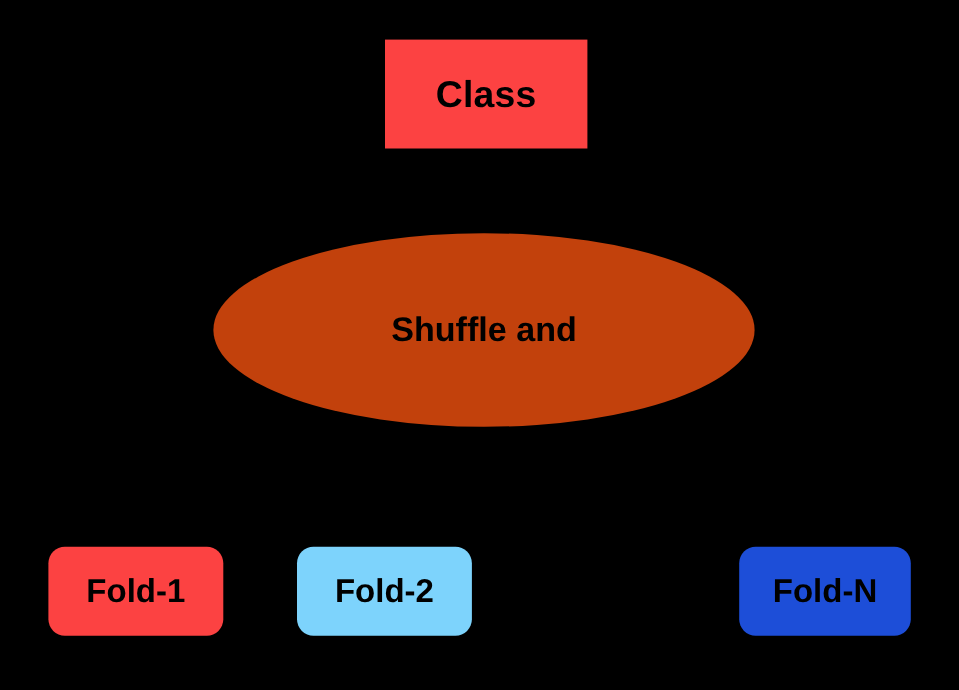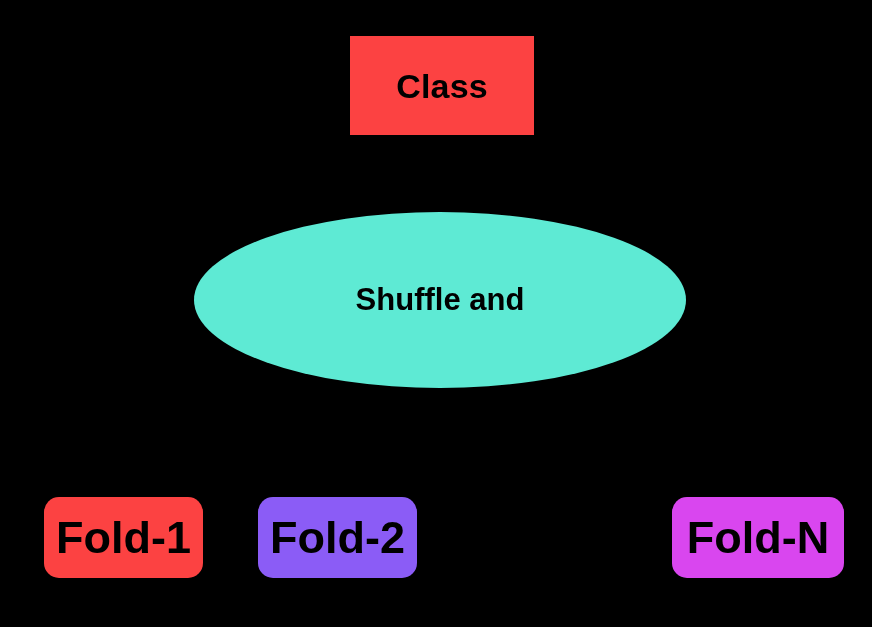--- a/index.html
+++ b/index.html
@@ -63,21 +63,21 @@
     display: flex;
     align-items: center;
     justify-content: center;
     background: #fc4242;
     border-radius: 15px;
     box-sizing: border-box;
   }
   .node-round .node-label {
     color: #000000;
     font-weight: bold;
-    font-size: 45px;
+    font-size: 30px;
     line-height: 1;
     white-space: nowrap;
     text-align: right;
   }
 
   
   .connector-layer {
     position: absolute;
     left: 0;
     top: 0;
@@ -104,29 +104,29 @@
 
       <line x1="470" y1="388" x2="750" y2="486"></line>
       <polygon points="750,497 739,478 762,478"></polygon>
     </g>
   </svg>
 
   <div class="node-rect" id="class-box" style="left: 350px; top: 36px; width: 184px; height: 99px; background: rgb(252, 66, 66);">
     <span class="node-label">Class</span>
   </div>
 
-  <div class="node-ellipse" id="shuffle-ellipse" style="left: 194px; top: 212px; width: 492px; height: 176px; background: #5eead4;">
+  <div class="node-ellipse" id="shuffle-ellipse" style="left: 194px; top: 212px; width: 492px; height: 176px; background: #c2410c;">
     <span class="ellipse-line">Shuffle and</span>
   </div>
 
   <div class="node-round" id="fold-0" style="left: 44px; top: 497px; width: 159px; height: 81px; background: rgb(252, 66, 66);">
     <span class="node-label">Fold-1</span>
   </div>
 
-  <div class="node-round" id="fold-1" style="left: 258px; top: 497px; width: 159px; height: 81px; background: #8b5cf6;">
+  <div class="node-round" id="fold-1" style="left: 270px; top: 497px; width: 159px; height: 81px; background: #7dd3fc;">
     <span class="node-label">Fold-2</span>
   </div>
 
-  <div class="node-round" id="fold-2" style="left: 672px; top: 497px; width: 172px; height: 81px; background: #d946ef;">
+  <div class="node-round" id="fold-2" style="left: 672px; top: 497px; width: 156px; height: 81px; background: #1d4ed8;">
     <span class="node-label">Fold-N</span>
   </div>
 
 </div>
 
 </body></html>

